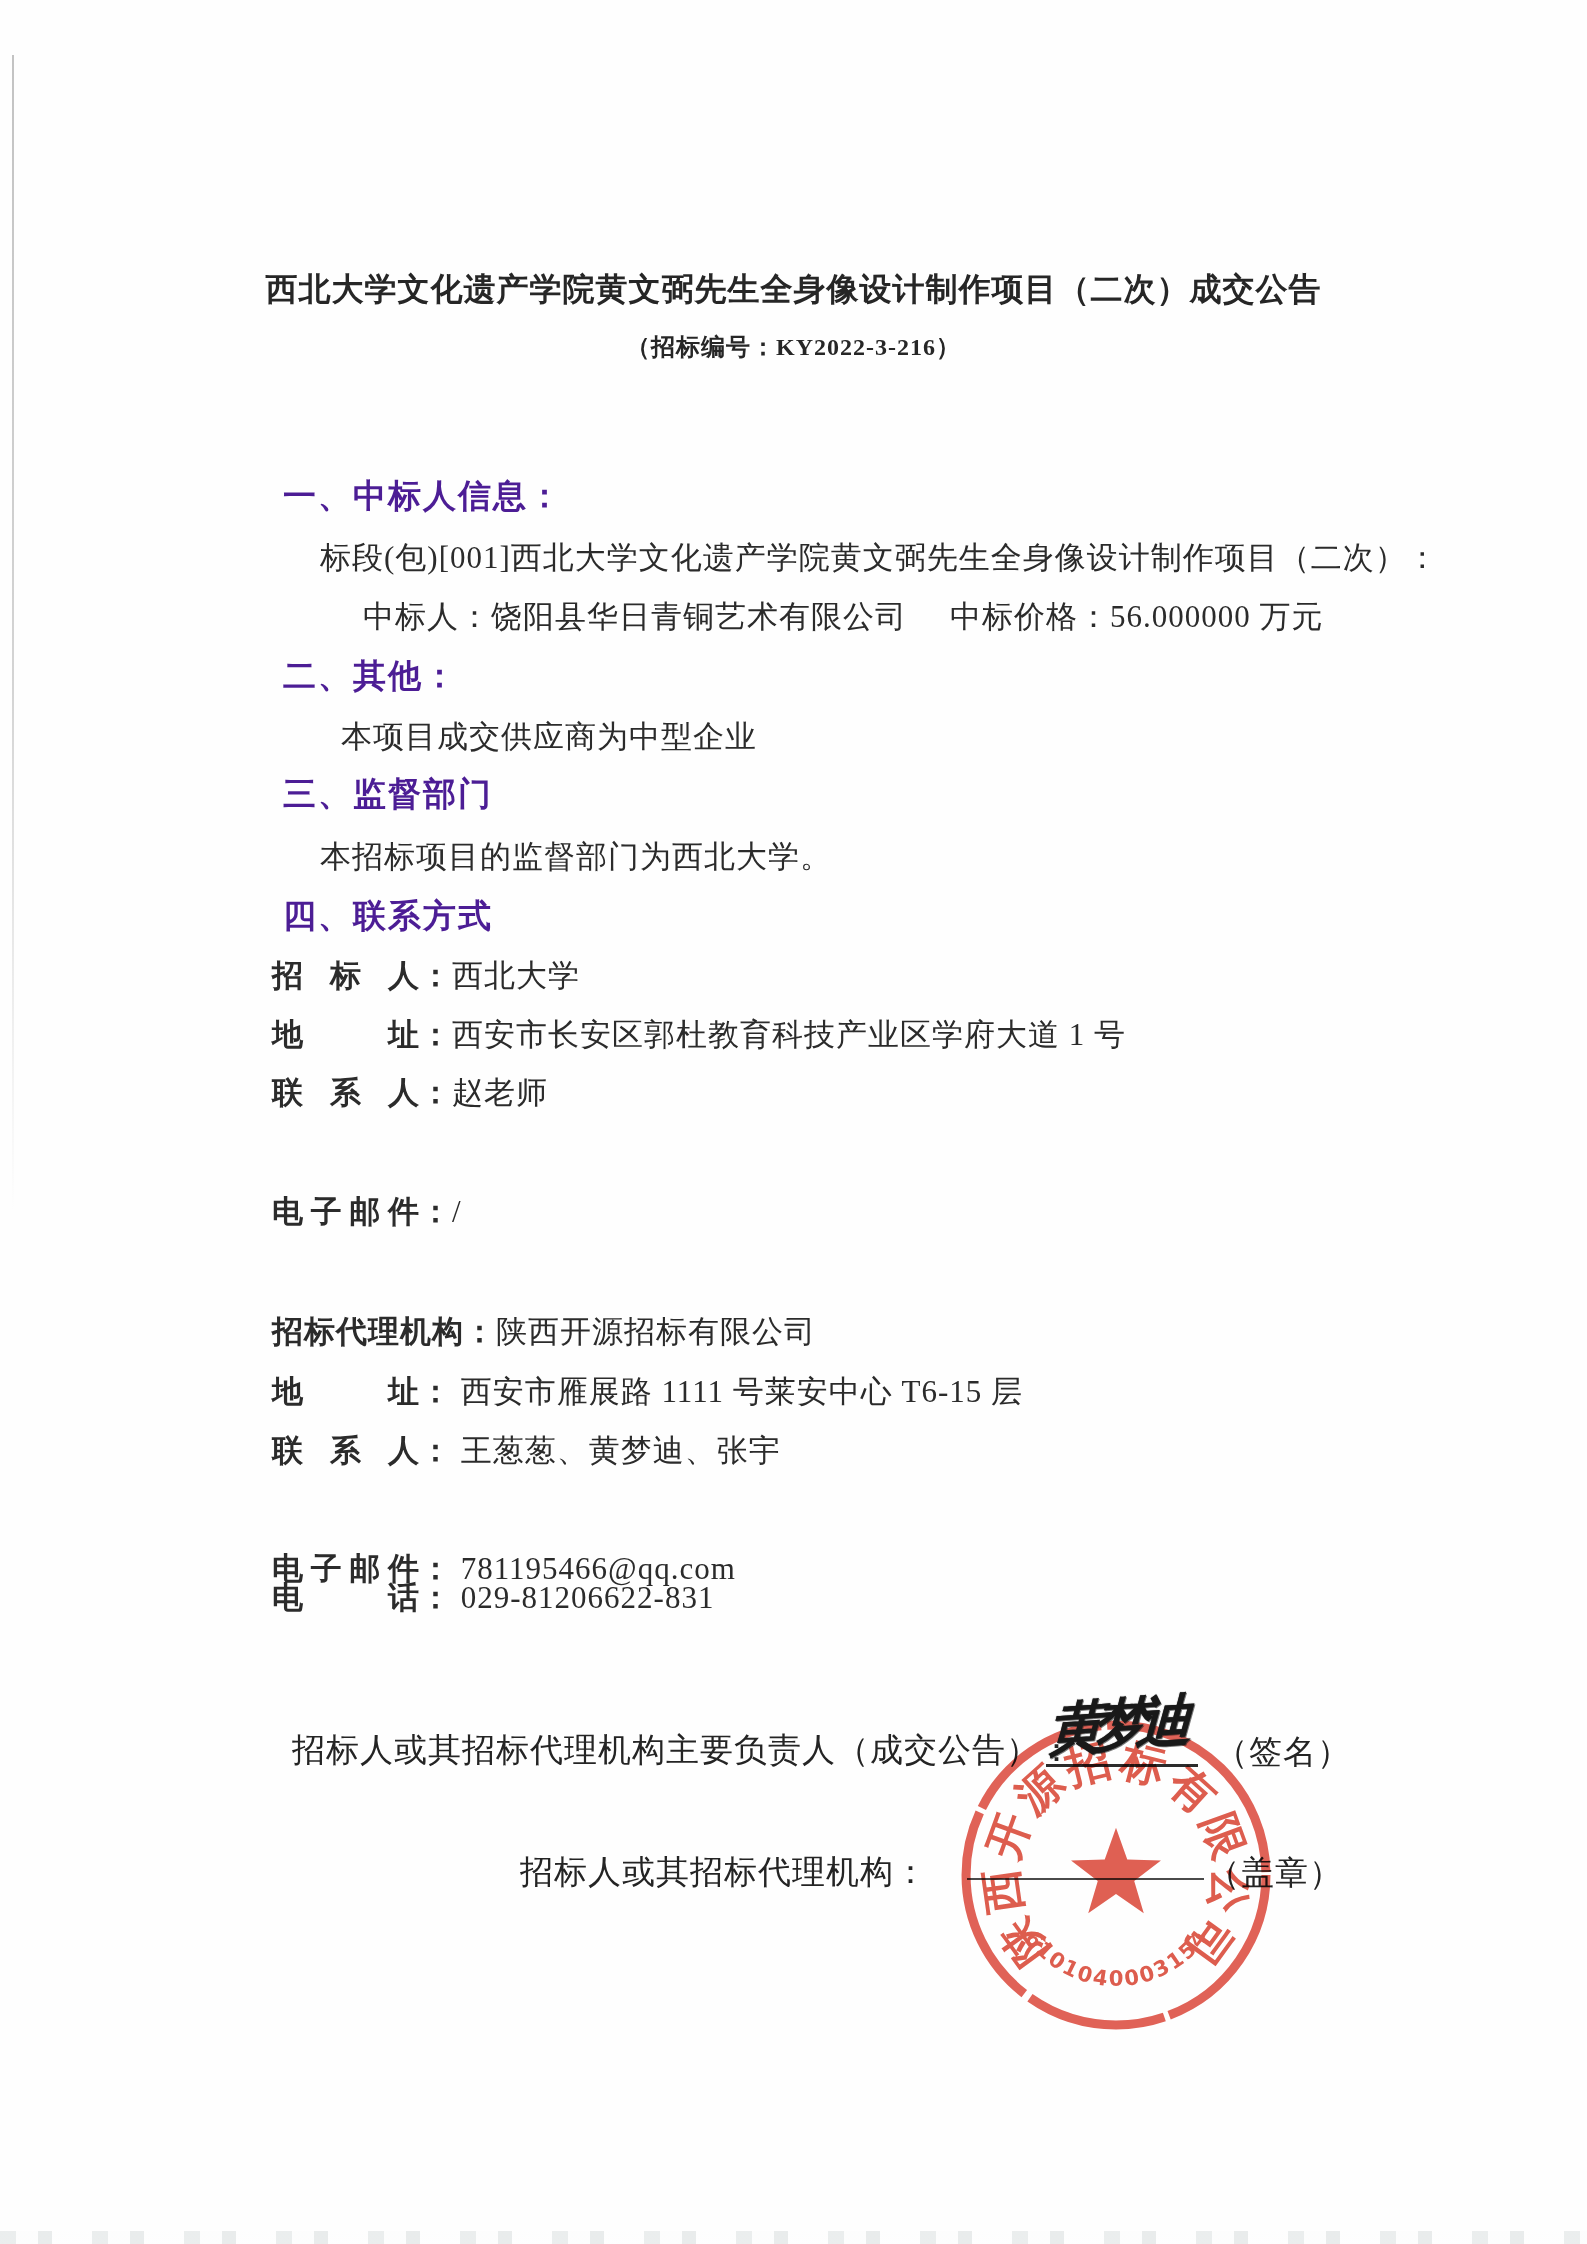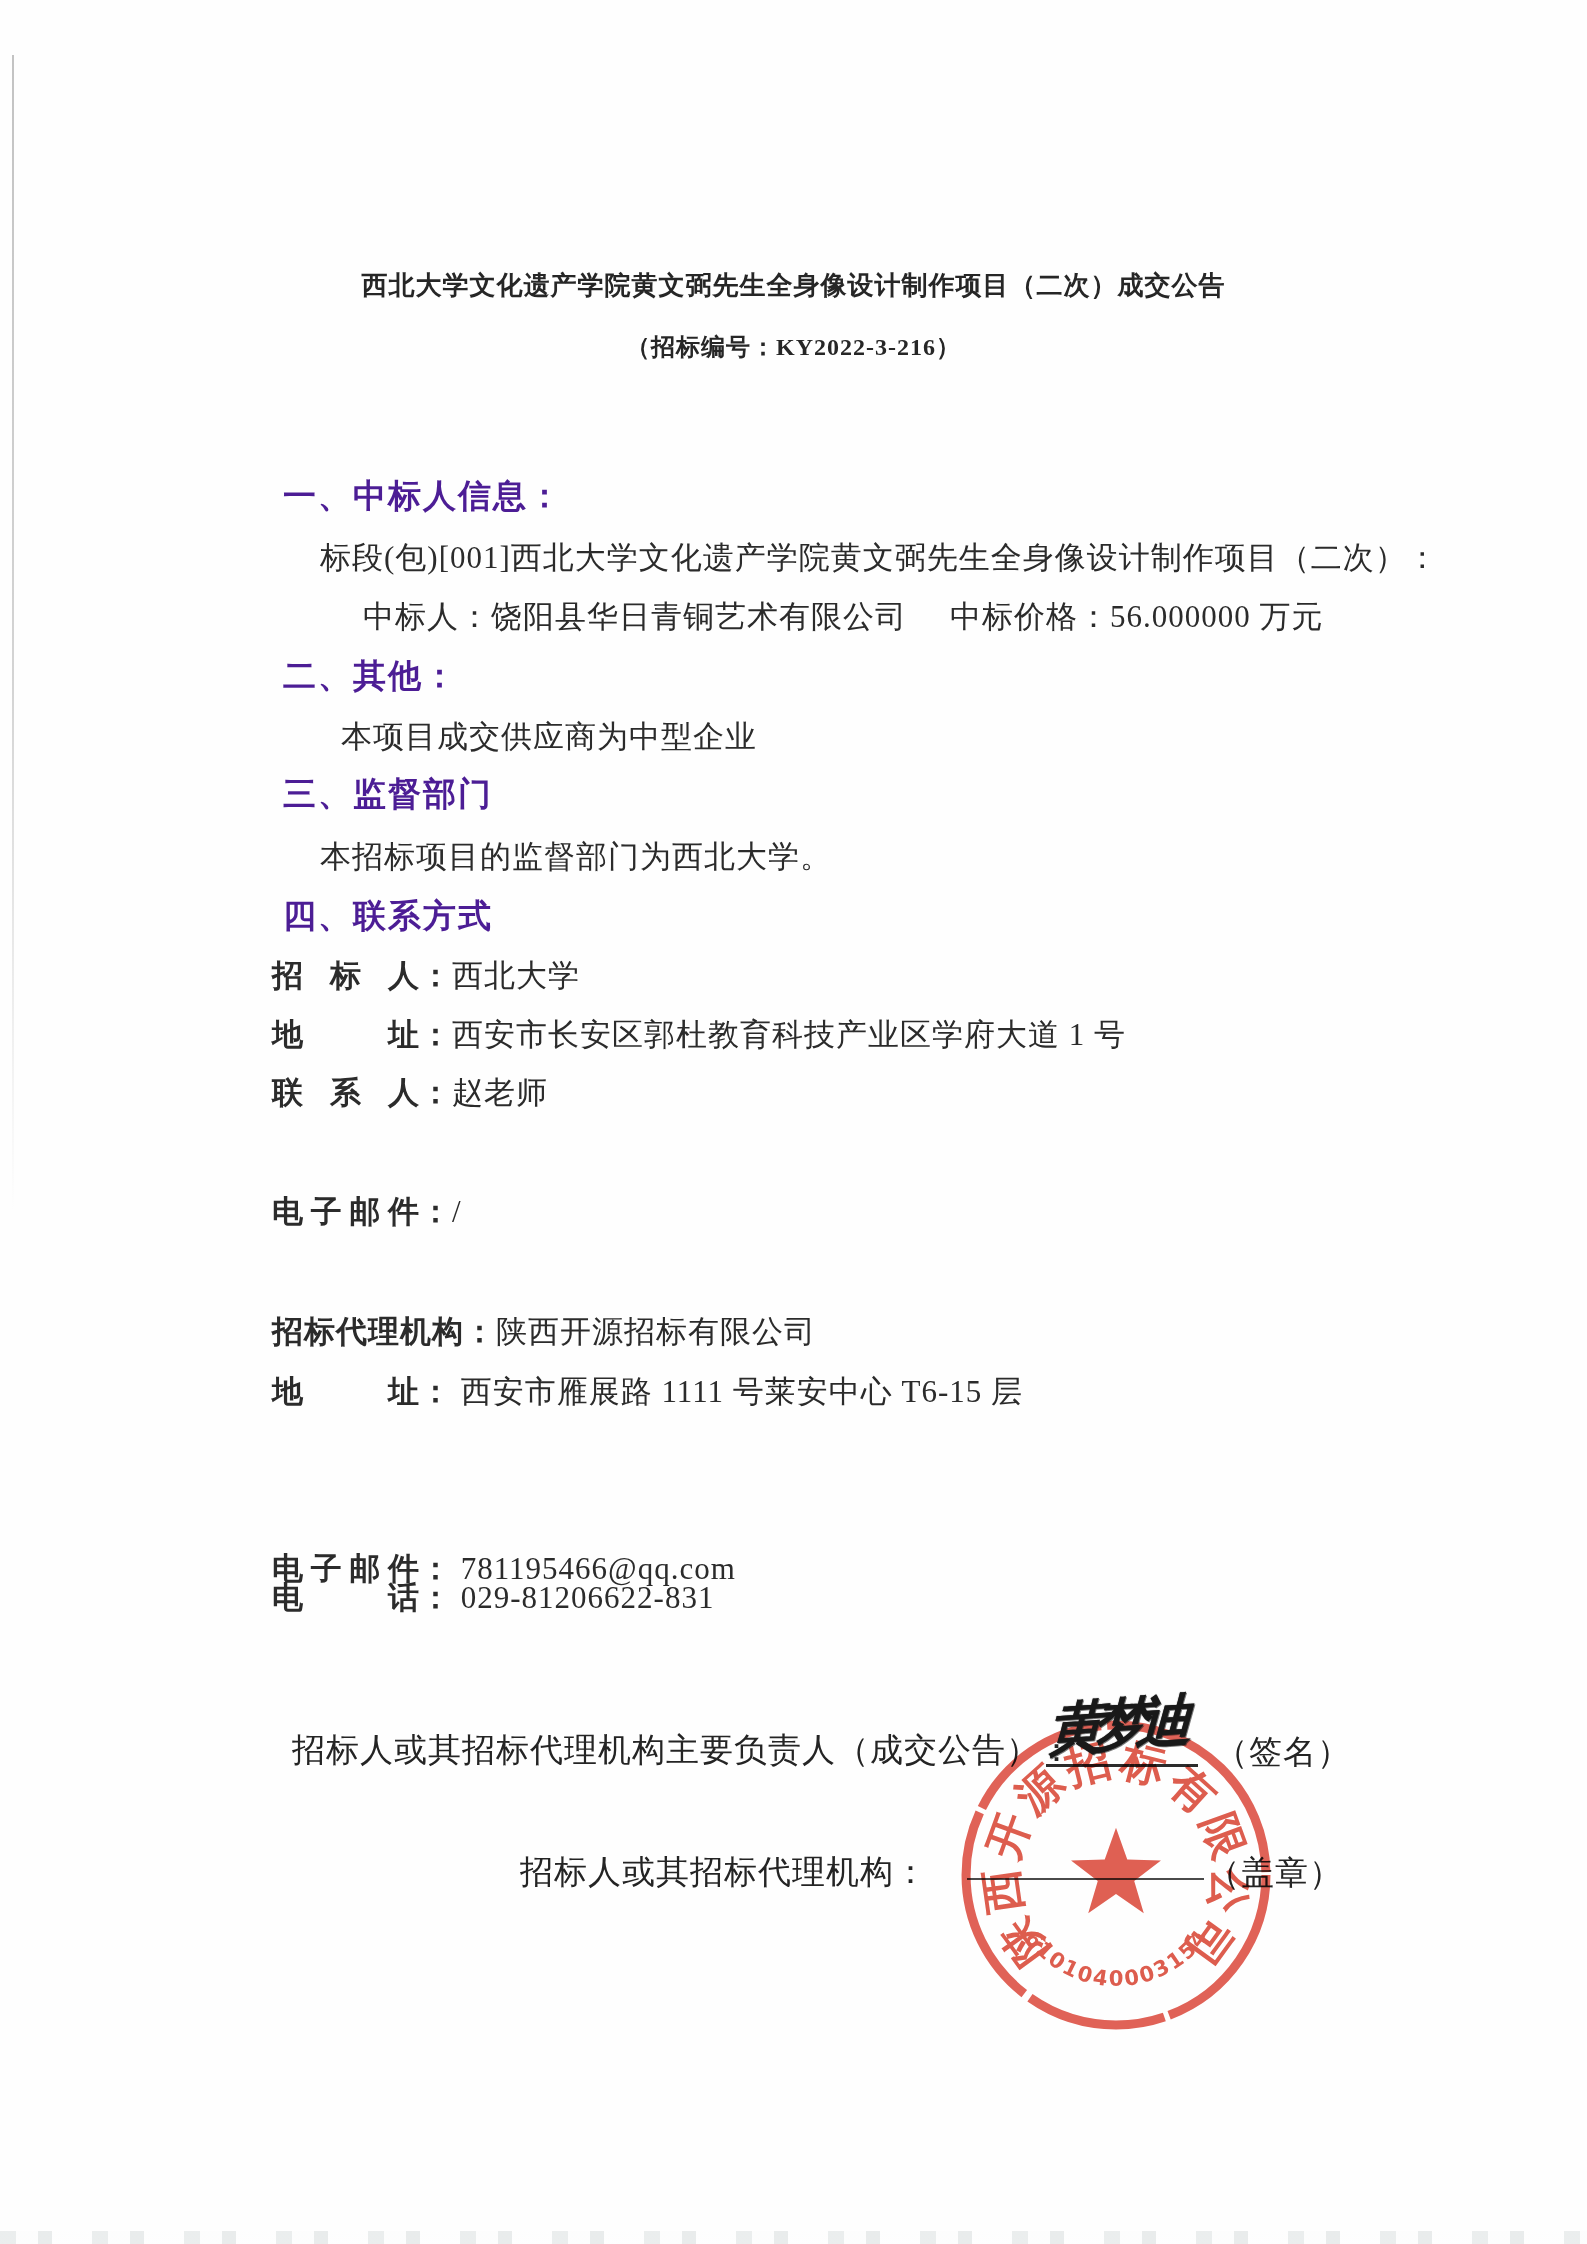--- a/index.html
+++ b/index.html
@@ -3,21 +3,21 @@
 <meta charset="utf-8">
 <style>
   html,body{margin:0;padding:0;background:#e8e8e8;}
   .page{
     position:relative;width:1587px;height:2244px;margin:0 auto;
     background:#fefefe;overflow:hidden;
     font-family:"Liberation Serif","DejaVu Serif",serif;
     color:#2b2b2b;
   }
   .abs{position:absolute;white-space:pre;}
-  .doc-title{left:0;right:0;text-align:center;font-size:26px;font-weight:bold;letter-spacing:1px;color:#262626;}
+  .doc-title{left:0;right:0;text-align:center;font-size:32px;font-weight:bold;letter-spacing:1px;color:#262626;}
   .heading{font-family:"Liberation Sans","DejaVu Sans",sans-serif;font-weight:bold;font-size:33px;color:#4c1d95;letter-spacing:2px;}
   .body-text{font-size:31px;letter-spacing:1px;}
   .contact-row{font-size:31px;letter-spacing:1px;}
   .clabel{display:inline-block;width:148px;text-align:justify;text-align-last:justify;font-weight:bold;vertical-align:bottom;}
   .clabel.wide{width:auto;text-align:left;text-align-last:auto;}
   .ccolon{font-weight:bold;}
   .footer-line{font-size:33px;letter-spacing:1px;color:#242424;}
   .sig-underline{position:absolute;left:1046px;top:1764px;width:152px;height:0;border-top:3px solid #2b2b2b;z-index:3;}
   .stamp-underline{position:absolute;left:967px;top:1878px;width:237px;height:0;border-top:2px solid #4a4a4a;z-index:1;}
   .signature{
@@ -72,20 +72,21 @@
 
   <div class="abs heading" style="left:283px;top:894px;">四、联系方式</div>
 
   <div class="abs contact-row" style="left:272px;top:955px;"><span class="clabel">招 标 人</span><span class="ccolon">：</span><span>西北大学</span></div>
   <div class="abs contact-row" style="left:272px;top:1014px;"><span class="clabel">地 址</span><span class="ccolon">：</span><span>西安市长安区郭杜教育科技产业区学府大道 1 号</span></div>
   <div class="abs contact-row" style="left:272px;top:1072px;"><span class="clabel">联 系 人</span><span class="ccolon">：</span><span>赵老师</span></div>
   <div class="abs contact-row" style="left:272px;top:1191px;"><span class="clabel">电子邮件</span><span class="ccolon">：</span><span>/</span></div>
 
   <div class="abs contact-row" style="left:272px;top:1311px;"><span class="clabel wide">招标代理机构</span><span class="ccolon">：</span><span>陕西开源招标有限公司</span></div>
   <div class="abs contact-row" style="left:272px;top:1371px;"><span class="clabel">地 址</span><span class="ccolon">：</span><span> 西安市雁展路 1111 号莱安中心 T6-15 层</span></div>
+  <div class="abs contact-row" style="left:272px;top:1430px;"><span class="clabel">联 系 人</span><span class="ccolon">：</span><span> 王葱葱、黄梦迪、张宇</span></div>
   <div class="abs contact-row" style="left:272px;top:1577px;"><span class="clabel">电 话</span><span class="ccolon">：</span><span> 029-81206622-831</span></div>
   <div class="abs contact-row" style="left:272px;top:1548px;"><span class="clabel">电子邮件</span><span class="ccolon">：</span><span> 781195466@qq.com</span></div>
 
   <div class="abs footer-line" style="left:292px;top:1728px;">招标人或其招标代理机构主要负责人（成交公告）：</div>
   <div class="abs footer-line" style="left:1215px;top:1730px;">（签名）</div>
   <div class="sig-underline"></div>
   <div class="signature">黄梦迪</div>
 
   <div class="abs footer-line" style="left:520px;top:1850px;">招标人或其招标代理机构：</div>
   <div class="abs footer-line" style="left:1207px;top:1851px;">（盖章）</div>

